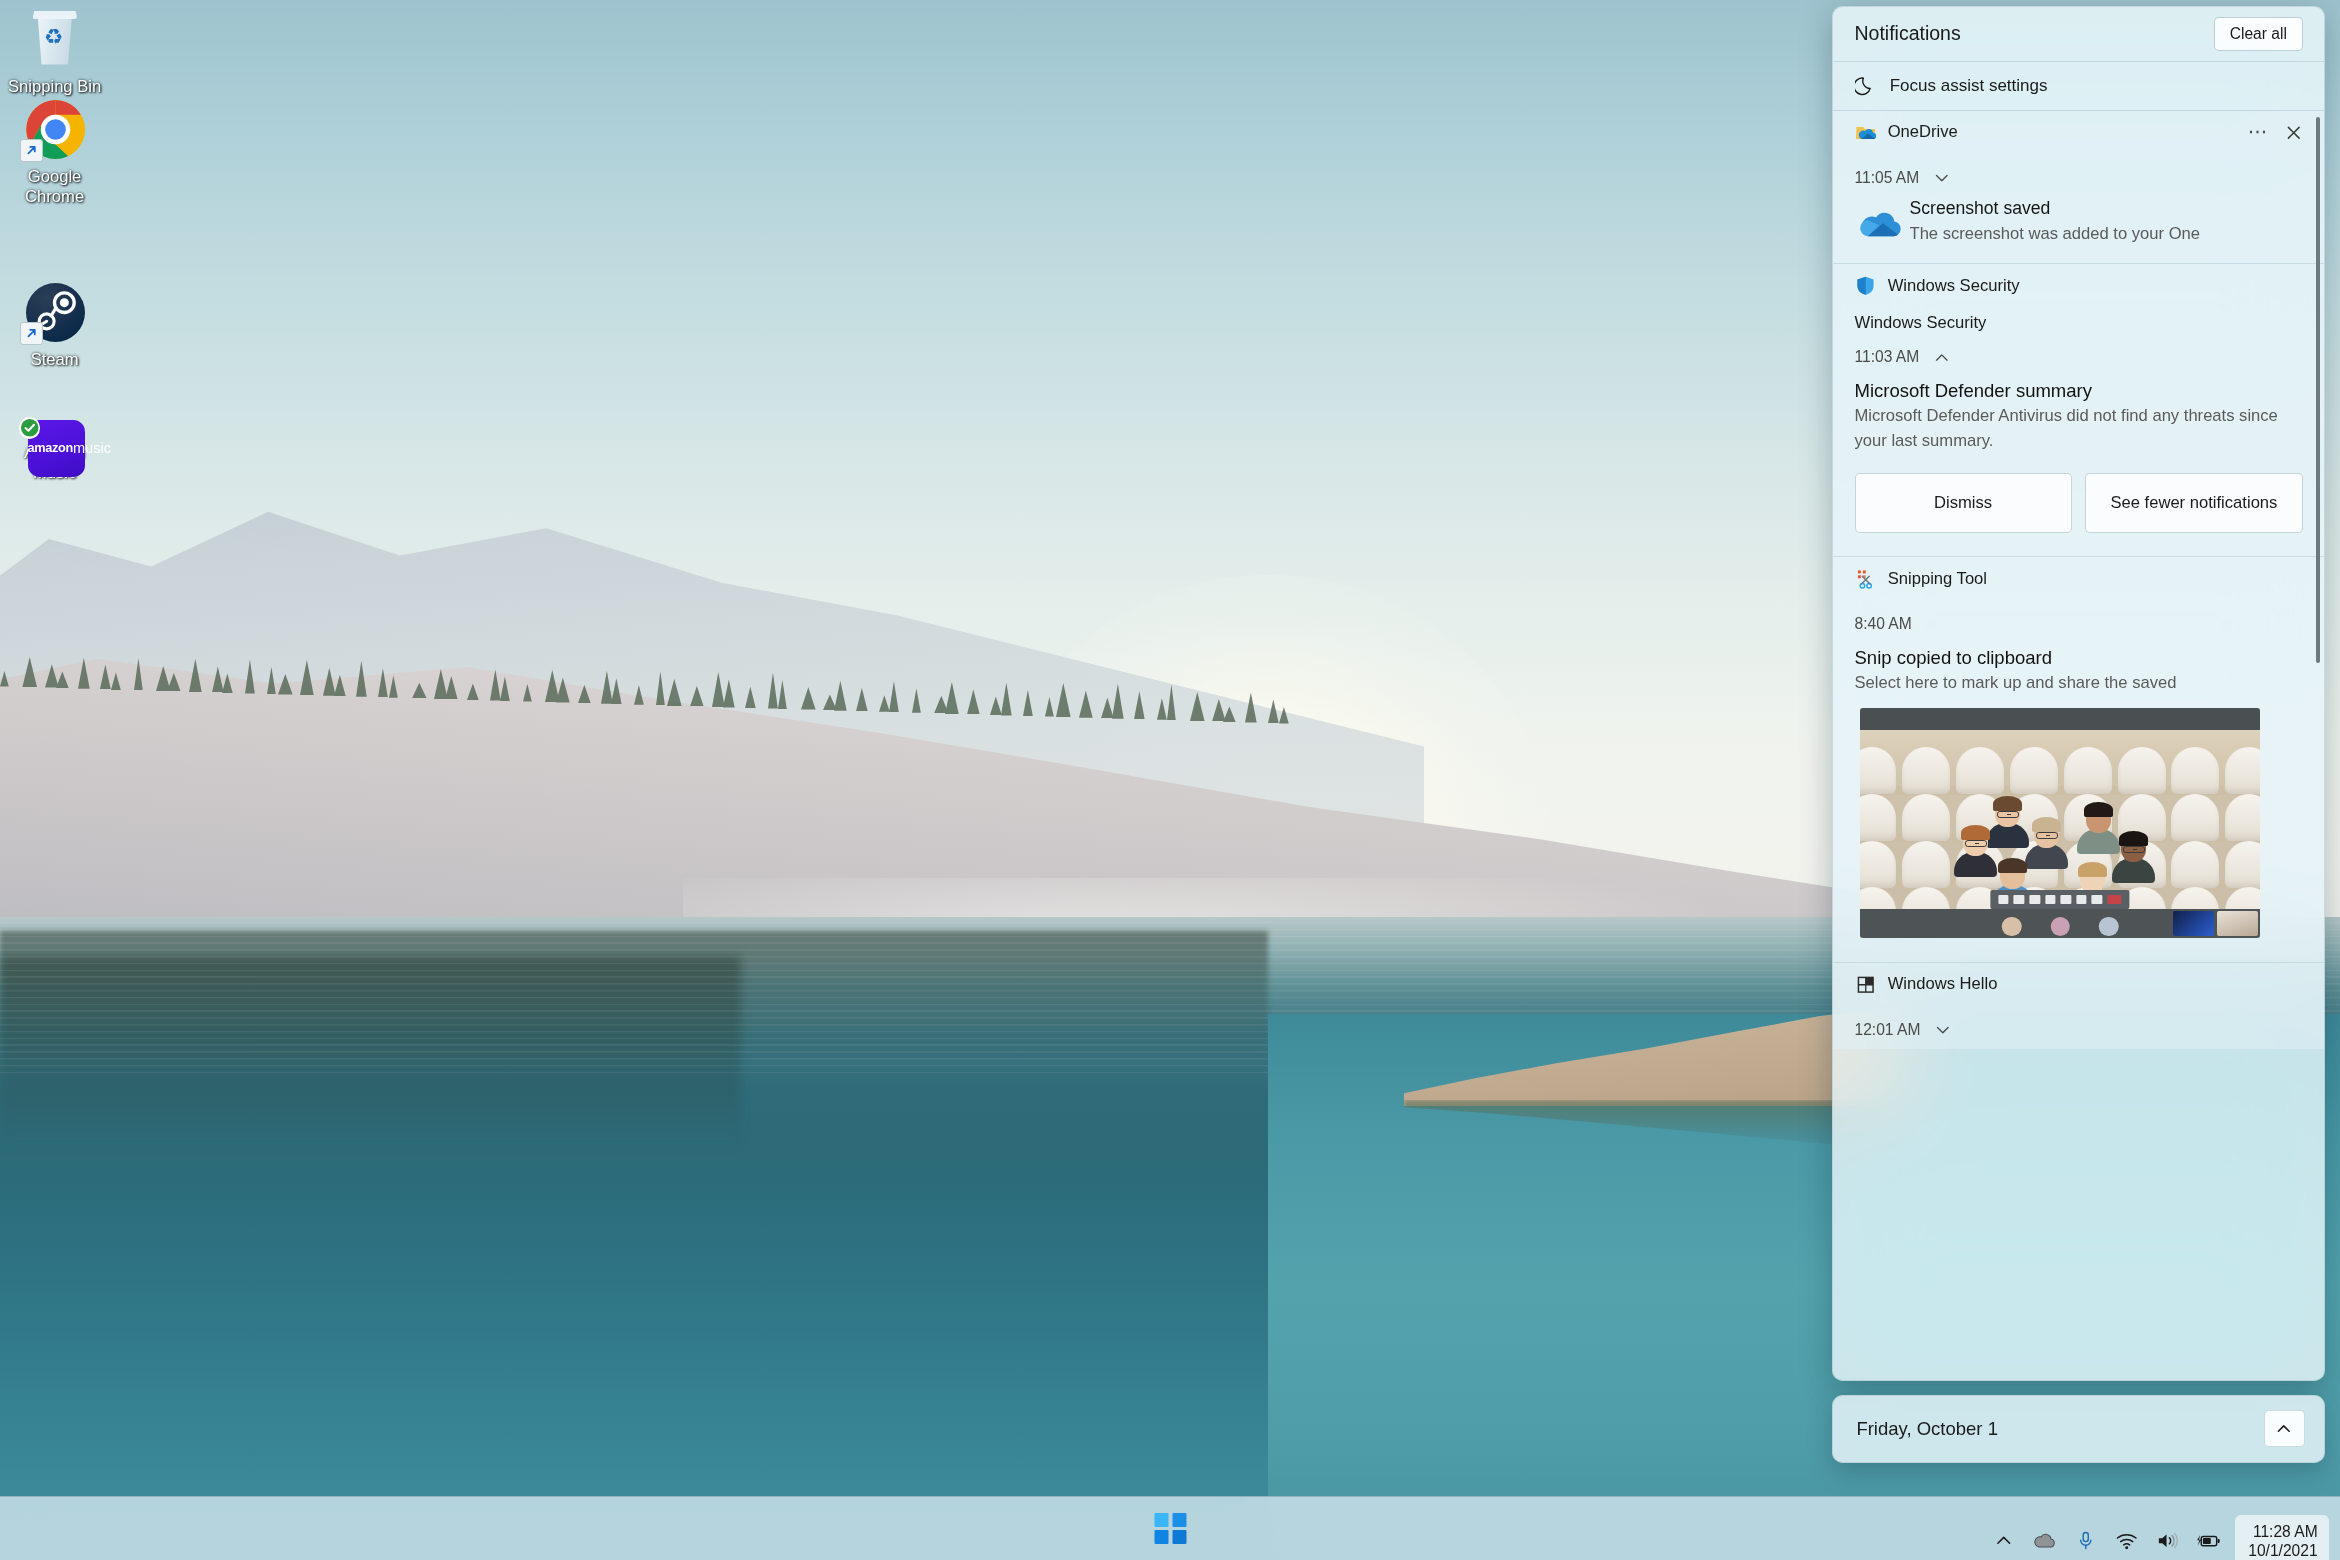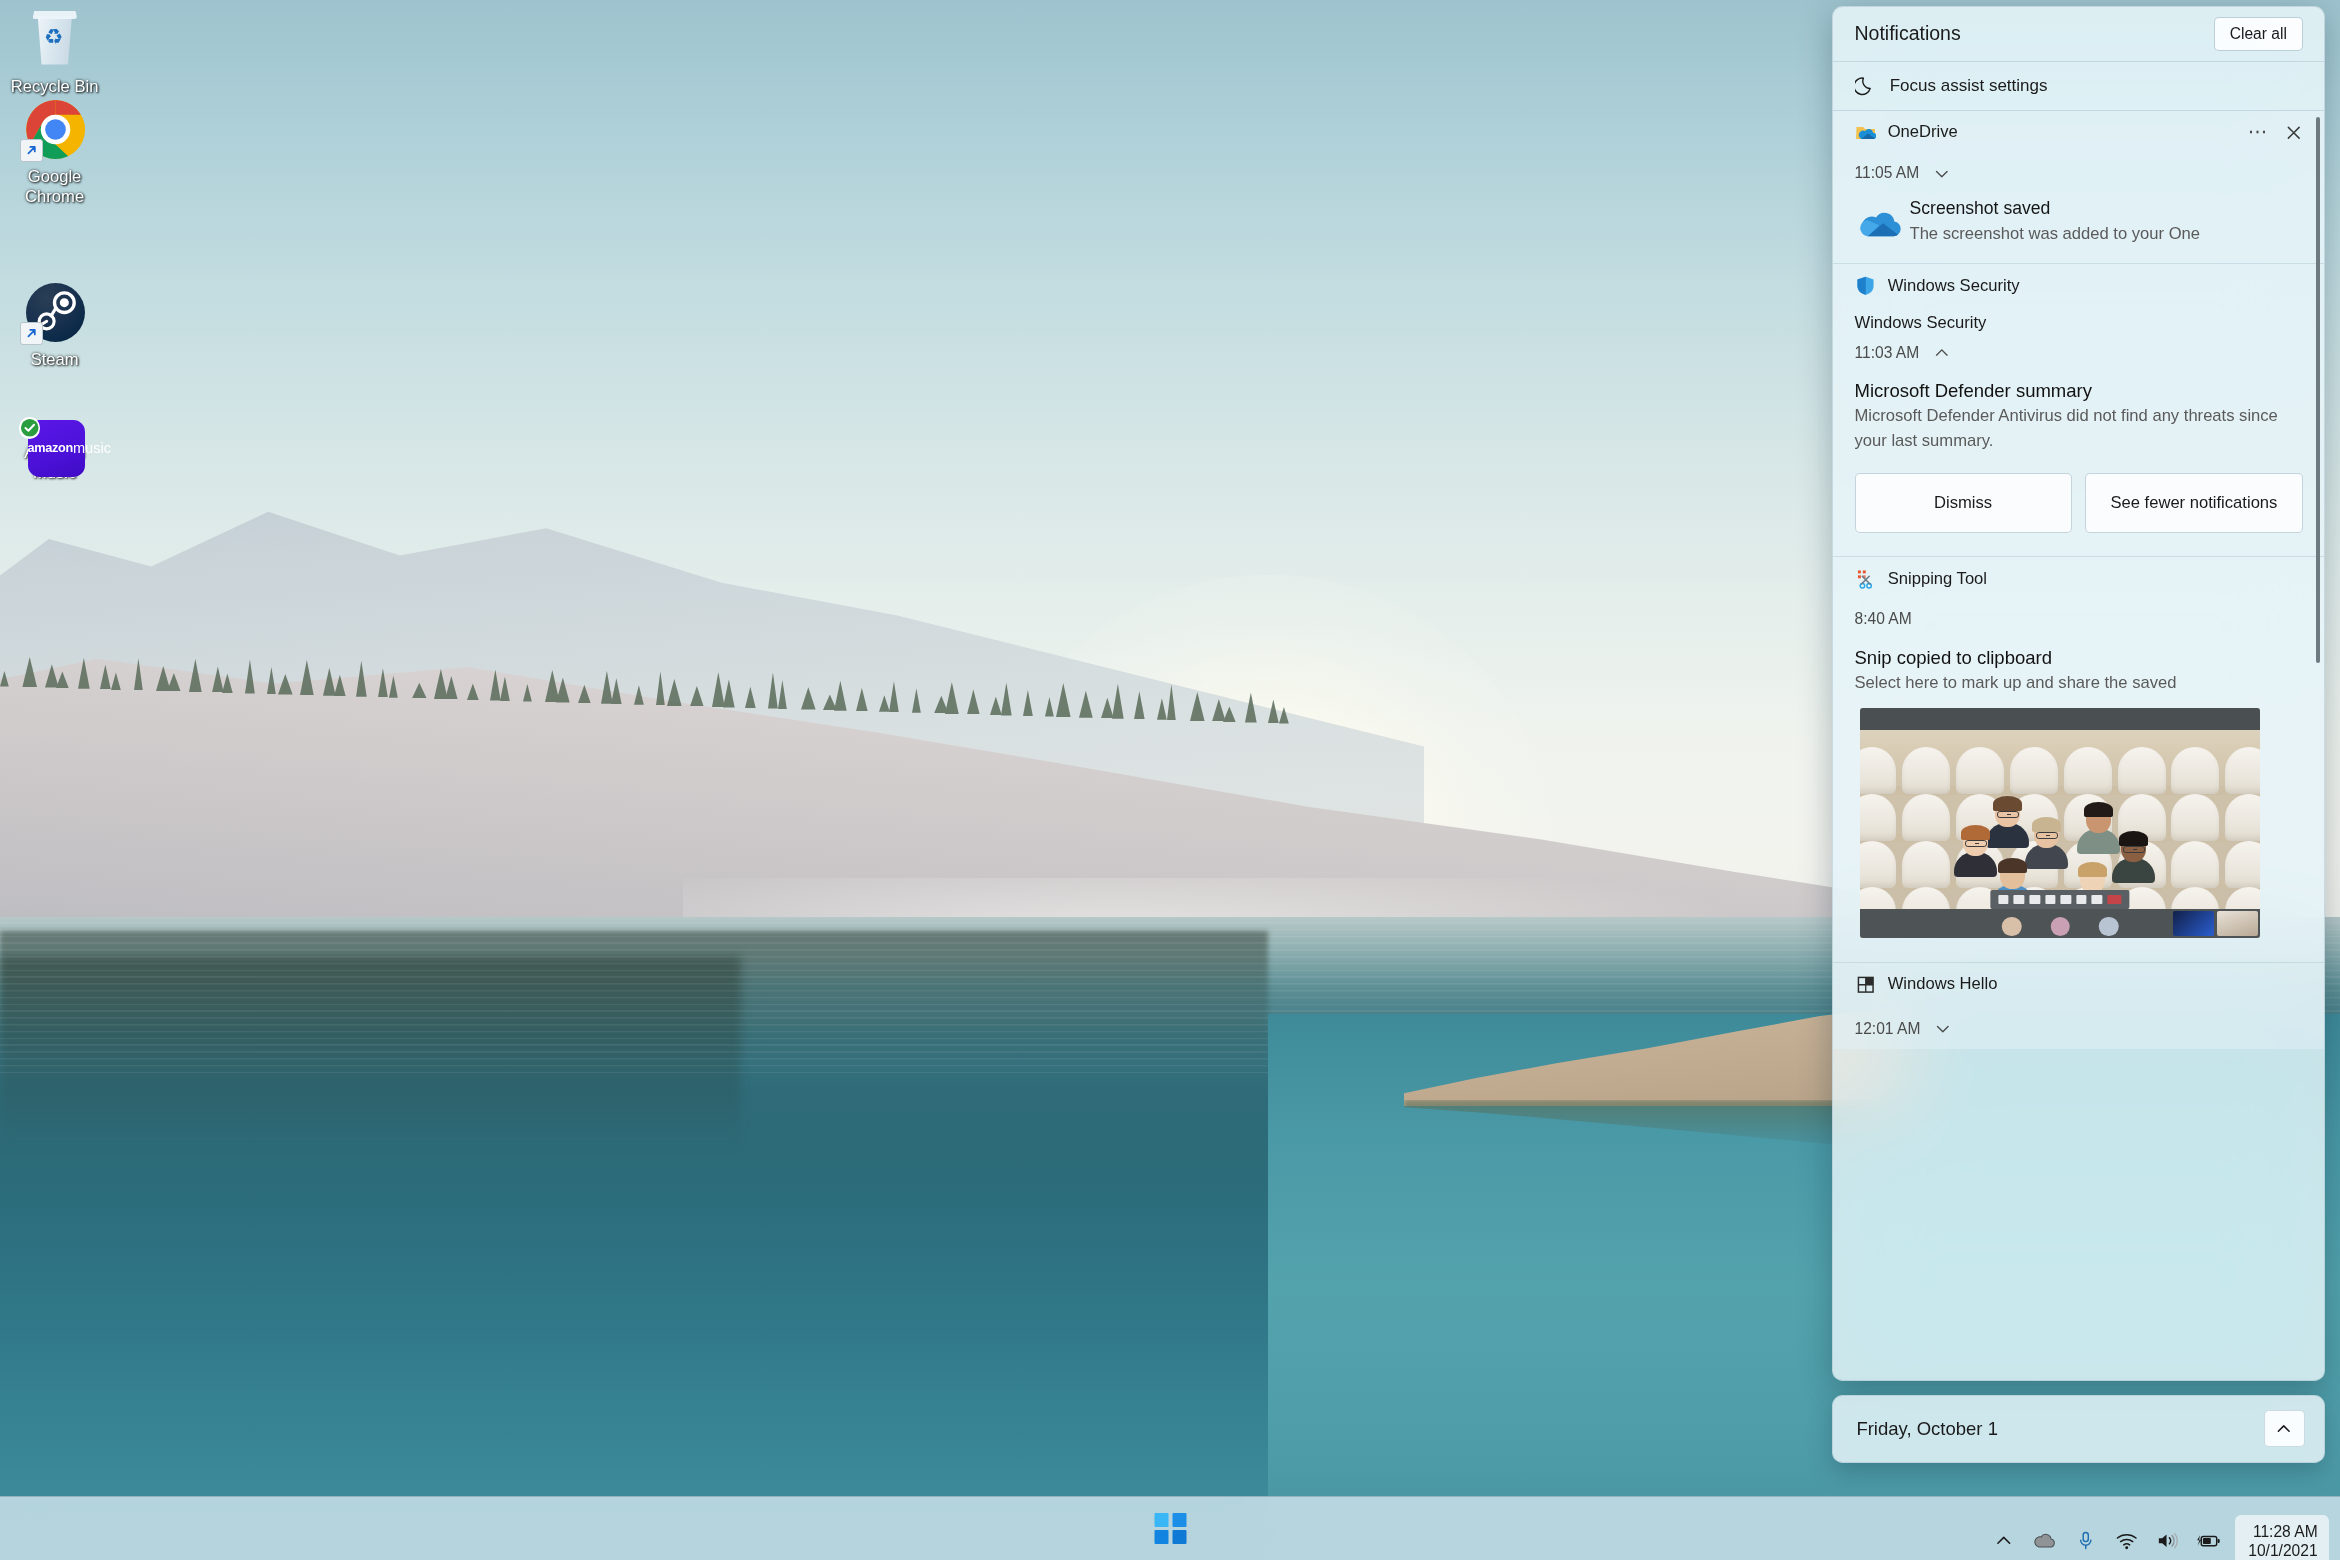--- a/index.html
+++ b/index.html
@@ -325,21 +325,21 @@
     display: flex; align-items: center;
     height: 43px;
     padding: 0 19.5px 0 21.5px;
   }
   .nt-appicon { width: 21.5px; height: 21.5px; margin-right: 11.7px; flex: 0 0 auto; position: relative; }
   .nt-appname { font-size: 16.6px; color: #1b1b1b; flex: 1 1 auto; }
   .nt-ellipsis { font-size: 19.5px; color: #4a4a4a; letter-spacing: 2px; padding: 0 13.7px; cursor: pointer; line-height: 9.8px; }
   .nt-close { width: 21.5px; height: 21.5px; cursor: pointer; }
 
   .nt-timerow {
-    display: flex; align-items: center; gap: 14px;
+    display: flex; align-items: flex-end; gap: 14px;
     padding: 5.9px 21.5px 0 21.5px;
     height: 33px;
     cursor: pointer;
   }
   .nt-time { font-size: 15.6px; color: #4b4b4b; }
 
   .nt-body {
     display: flex; gap: 4px;
     padding: 9.8px 21.5px 5.9px 21.5px;
   }
@@ -526,21 +526,21 @@
   <div class="wp-teal-right"></div>
   <div class="wp-reeds"></div>
   <div class="wp-reeds-refl"></div>
 
   <div class="desk-icon" style="left:-2.9px; top:7.8px;">
     <div class="glyph">
       <div class="rb-body"></div>
       <div class="rb-lid"></div>
       <div class="rb-recy">♻</div>
     </div>
-    <div class="label">Recycle Bin</div>
+    <div class="label">Snipping Bin</div>
   </div>
 
   <div class="desk-icon" style="left:-2.9px; top:98px;">
     <div class="glyph">
       <div class="chrome">
         <svg width="59" height="59" viewBox="0 0 60 60">
           <circle cx="30" cy="30" r="30" fill="#f4b400"></circle>
           <path d="M30 0 A30 30 0 0 1 56 15 L30 15 Z" fill="#db4437"></path>
           <path d="M30 0 A30 30 0 0 0 4.2 45 L17 23 A15 15 0 0 1 30 15 Z" fill="#db4437" opacity="0"></path>
           <path d="M4.2 45 A30 30 0 0 1 30 0 L30 15 A15 15 0 0 0 17 23 Z" fill="#db4437"></path>

